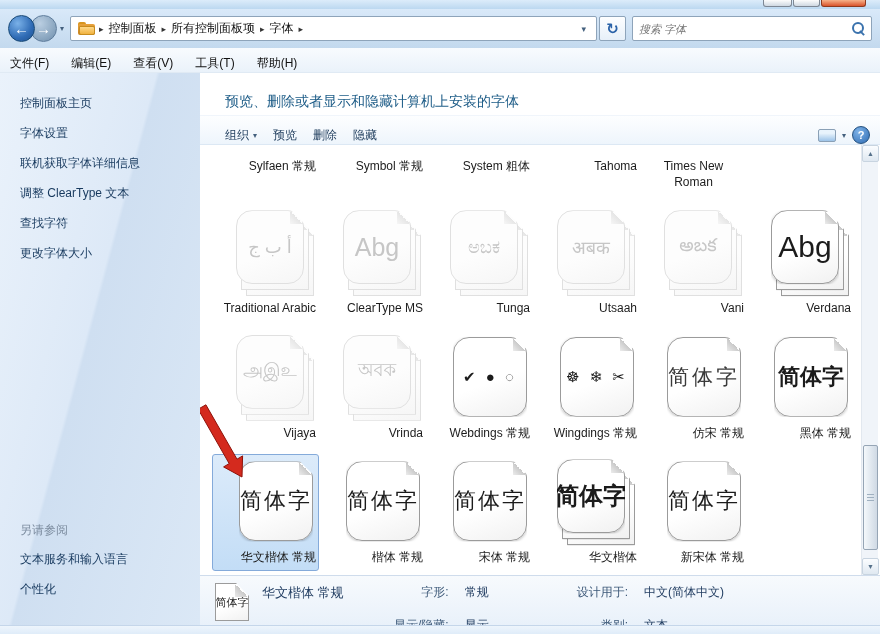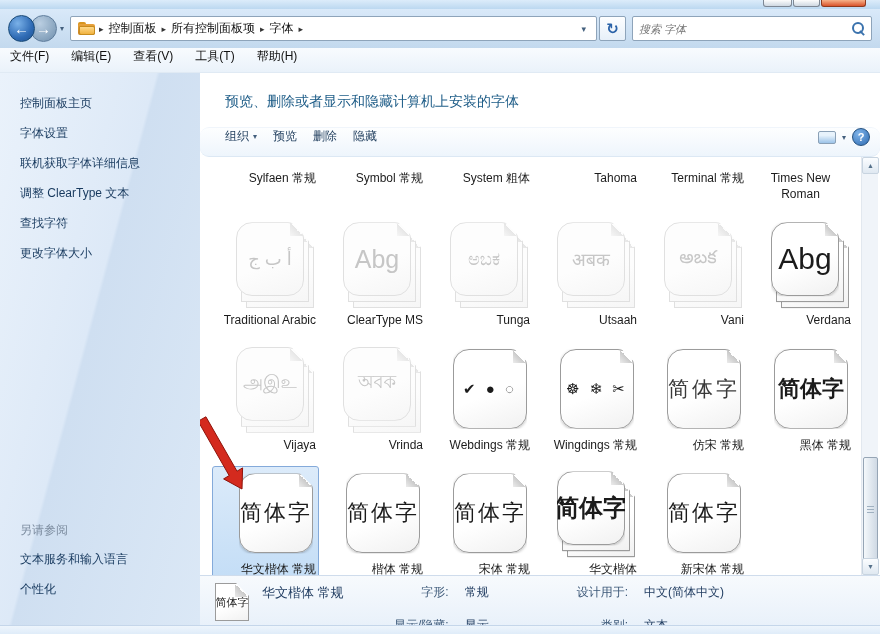--- a/index.html
+++ b/index.html
@@ -40,37 +40,37 @@
     border-radius:2px; display:flex; align-items:center; padding:0 6px; }
   .searchbox input { flex:1; border:none; outline:none; font-style:italic; color:#8a8a8a;
     font-family:inherit; font-size:11px; min-width:0; background:transparent; }
   .mag { position:relative; width:13px; height:13px; flex:none; }
   .mag::before { content:""; position:absolute; left:0; top:0; width:8px; height:8px;
     border:2px solid #3a72ad; border-radius:50%; }
   .mag::after { content:""; position:absolute; width:6px; height:2px; background:#3a72ad;
     right:0; bottom:1px; transform:rotate(45deg); }
 
   .menubar { height:25px; flex:none; background:linear-gradient(#f8fbfe,#eaf2fa);
-    border-bottom:1px solid #e0eaf4; display:flex; align-items:flex-start; padding-left:10px; gap:22px; color:#111; }
+    border-bottom:1px solid #e0eaf4; display:flex; align-items:flex-end; padding-left:10px; gap:22px; color:#111; }
   .menu-item { cursor:default; }
 
   
   .middle { flex:1; display:flex; min-height:0; }
   .sidebar { width:200px; flex:none; padding:22px 0 14px 20px; display:flex; flex-direction:column;
     background:linear-gradient(105deg,#eaf2fb 0%,#dde9f7 45%,#cfdff1 46%,#dbe8f6 100%); color:#17395e; }
   .side-home { margin-bottom:26px; }
   .side-link { margin-bottom:13px; cursor:default; }
   .side-bottom { margin-top:auto; }
   .side-seealso { color:#7e8ea1; margin-bottom:12px; }
 
   .rightcol { flex:1; display:flex; flex-direction:column; min-width:0; background:#fff; }
   .heading { margin:20px 0 0 25px; font-size:14px; color:#1d5c87; }
-  .toolbar { margin-top:16px; height:30px; flex:none; display:flex; align-items:flex-start;
+  .toolbar { margin-top:4px; height:30px; flex:none; display:flex; align-items:flex-end;
     padding:0 10px 0 25px; color:#1e3c5c;
-    background:linear-gradient(#fdfeff,#eef5fc); border-top:1px solid #f0f5fb; border-bottom:1px solid #dce8f4;border-radius:9px; }
+    background:linear-gradient(#fdfeff,#eef5fc); border-top:1px solid #f0f5fb; border-bottom:1px solid #dce8f4; }
   .tb-item { margin-right:16px; display:flex; align-items:center; gap:4px; }
   .tb-chev { font-size:8px; color:#44607e; }
   .tb-right { margin-left:auto; display:flex; align-items:center; gap:6px; }
   .views-icon { width:18px; height:13px; border:1px solid #8aa0b6; border-radius:2px;
     background:linear-gradient(#e8f3fc 30%,#9cc3e8); }
   .help-icon { width:18px; height:18px; border-radius:50%; border:1px solid #23507f; color:#fff;
     background:radial-gradient(circle at 35% 30%,#7fb3e8,#2f6cb3); font-weight:bold; font-size:11px;
     display:flex; align-items:center; justify-content:center; }
 
   
@@ -228,23 +228,20 @@
             <div class="tile">
               <div class="lbl">Symbol 常规</div>
             </div>
             <div class="tile">
               <div class="lbl">System 粗体</div>
             </div>
             <div class="tile">
               <div class="lbl">Tahoma</div>
             </div>
             <div class="tile">
-              <div class="lbl">Terminal 常规</div>
-            </div>
-            <div class="tile">
               <div class="lbl">Times New Roman</div>
             </div>
           </div>
           <div class="row r2">
             <div class="tile">
               <div class="icon-box stack-pale">
                 <div class="page off2 pale"></div>
                 <div class="page off1 pale"></div>
                 <div class="page off0 pale">
                   <span class="glyph g-arabic pale-g">أ ب ج</span>

